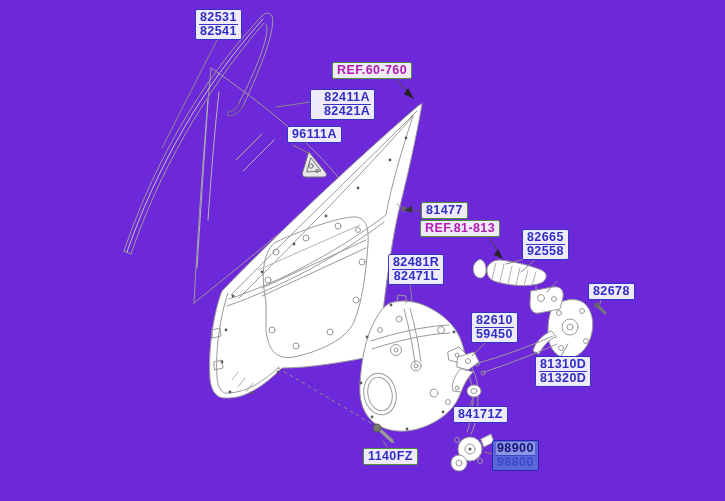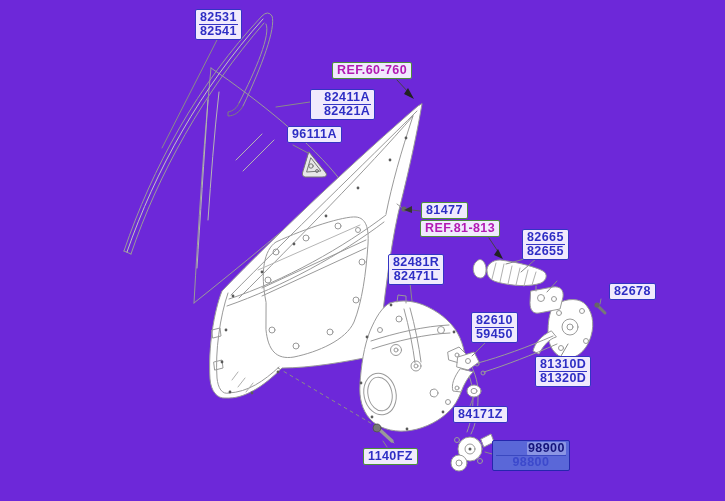--- a/index.html
+++ b/index.html
@@ -10,21 +10,21 @@
   .label{position:absolute;border:1.5px solid #3434c4;border-radius:2px;
          background:rgba(250,250,255,.93);
          font:700 12.5px/13px "Liberation Sans",sans-serif;
          color:#2e2ec4;text-align:center;padding:1px 3px;letter-spacing:.4px;
          white-space:nowrap;cursor:pointer;}
   .label .row{padding:0 1px;}
   .label .row + .row{border-top:1.2px solid #3434c4;}
   .label.ref{border-color:#4d8f3a;color:#b21ab2;}
   .label.green-blue{border-color:#4d8f3a;color:#2e2ec4;}
   .label.selected{background:#5a67d8;border-color:#2626ae;color:#14147a;}
-  .label.selected .row:first-child{background:rgba(255,255,255,.30);border-radius:1px;margin-left:31px;}
+  .label.selected .row:first-child{background:rgba(255,255,255,.30);border-radius:1px;}
   .label.selected .row + .row{color:#3c49cc;border-top-color:#3a48c0;}
 </style>
 </head>
 <body>
 
 <div class="stage">
 
 <svg class="art" width="725" height="501" viewBox="0 0 725 501" fill="none" stroke="#9a9a9a" stroke-width="1" stroke-linecap="round" stroke-linejoin="round">
 
   <g>
@@ -252,23 +252,23 @@
         <div class="row">96111A</div>
       </div>
       <div class="label green-blue" style="left: 421px; top: 202px;">
         <div class="row">81477</div>
       </div>
       <div class="label ref" style="left: 420px; top: 220px; text-align: center;">
         <div class="row">REF.81-813</div>
       </div>
       <div class="label blue" style="left: 522px; top: 229px;">
         <div class="row">82665</div>
-        <div class="row">82655</div>
-      </div>
-      <div class="label blue" style="left: 609px; top: 283px;">
+        <div class="row">92558</div>
+      </div>
+      <div class="label blue" style="left: 588px; top: 283px;">
         <div class="row">82678</div>
       </div>
       <div class="label blue" style="left: 388px; top: 254px;">
         <div class="row">82481R</div>
         <div class="row">82471L</div>
       </div>
       <div class="label blue" style="left: 471px; top: 312px;">
         <div class="row">82610</div>
         <div class="row">59450</div>
       </div>

